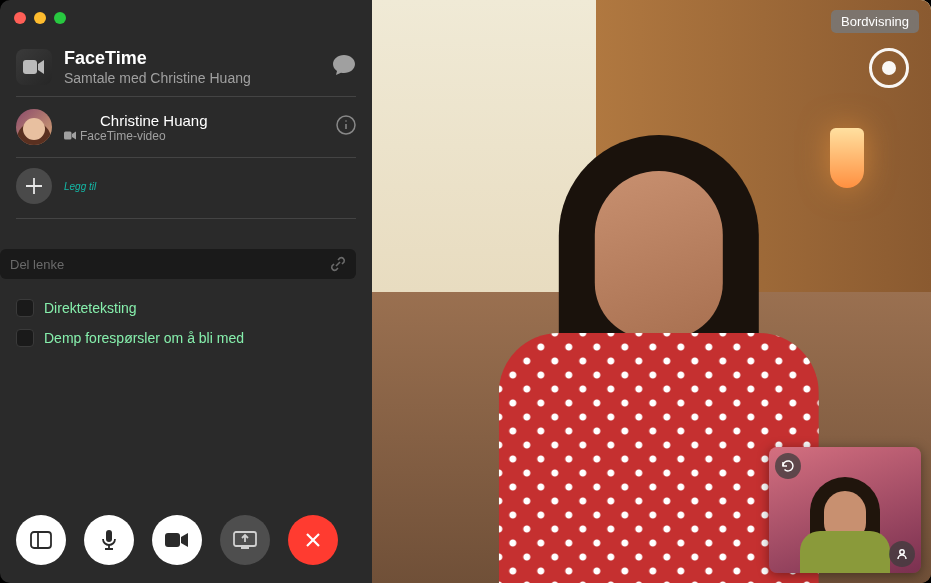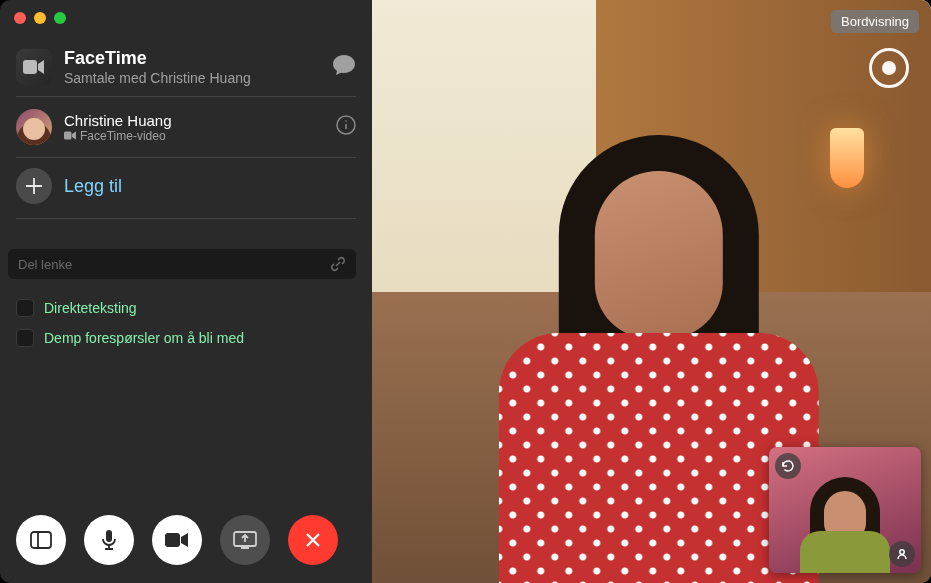--- a/index.html
+++ b/index.html
@@ -106,20 +106,21 @@
       transform:translate(-50%,-50%);
       width:22px; height:22px;
       border-radius:50%;
       background:#e8c0a0;
       box-shadow: 0 10px 0 6px #5a3020;
     }
     .p-name {
       color: #fff;
       font-size: 15px;
       font-weight: 500;
+      margin-left: 36px;
     }
     .p-sub {
       color: #a0a0a0;
       font-size: 12px;
       display: flex;
       align-items: center;
       gap: 4px;
     }
     .p-sub svg { flex-shrink:0; }
     .info-icon {
@@ -137,26 +138,27 @@
       height: 36px;
       border-radius: 50%;
       background: #4a4a4a;
       display: flex;
       align-items: center;
       justify-content: center;
       margin-right: 12px;
       flex-shrink: 0;
     }
     .add-label {
-      color: #7dd3fc;
-      font-size: 18px;
+      color: #14b8a6;
+      font-size: 10px;
+      font-style: italic;
     }
 
     .link-field {
-      margin: 30px 16px 14px 8px;
+      margin: 30px 16px 14px 0;
       background: #1a1a1a;
       border-radius: 6px;
       height: 30px;
       display: flex;
       align-items: center;
       padding: 0 10px;
       justify-content: space-between;
     }
     .link-placeholder {
       color: #6a6a6a;

